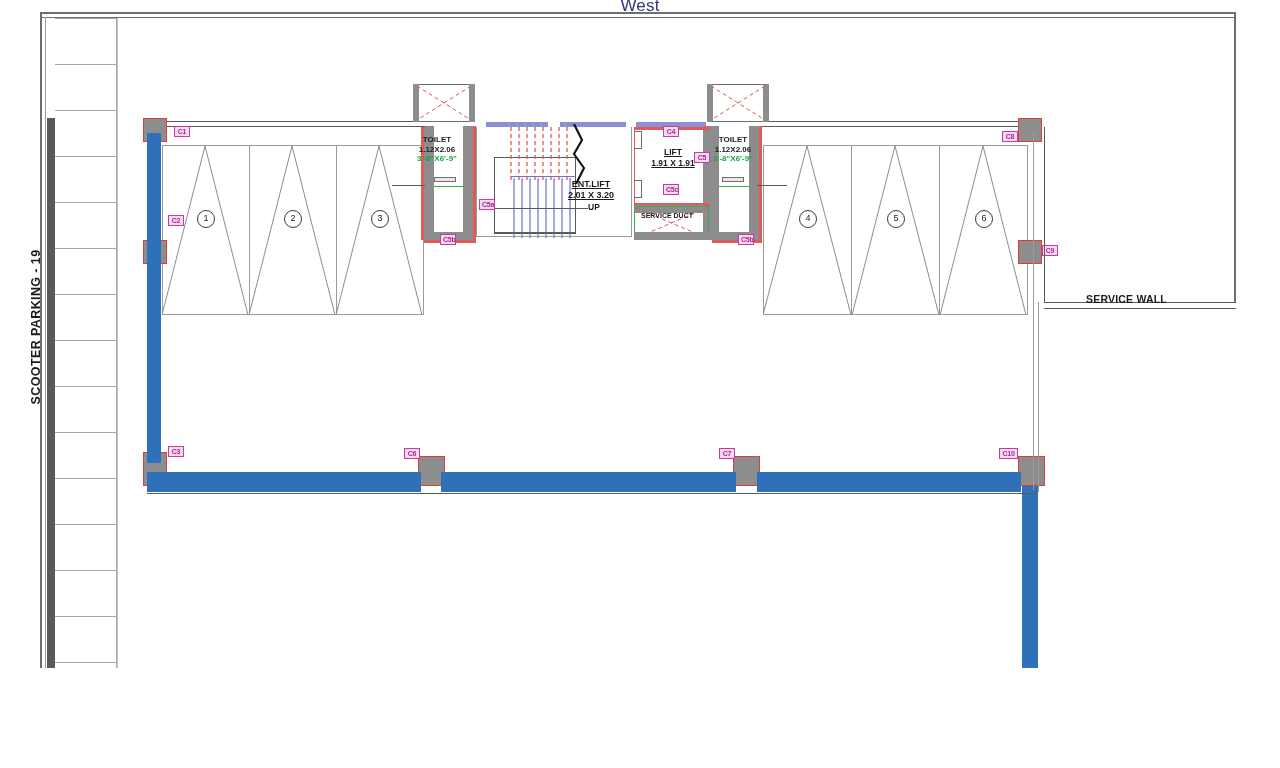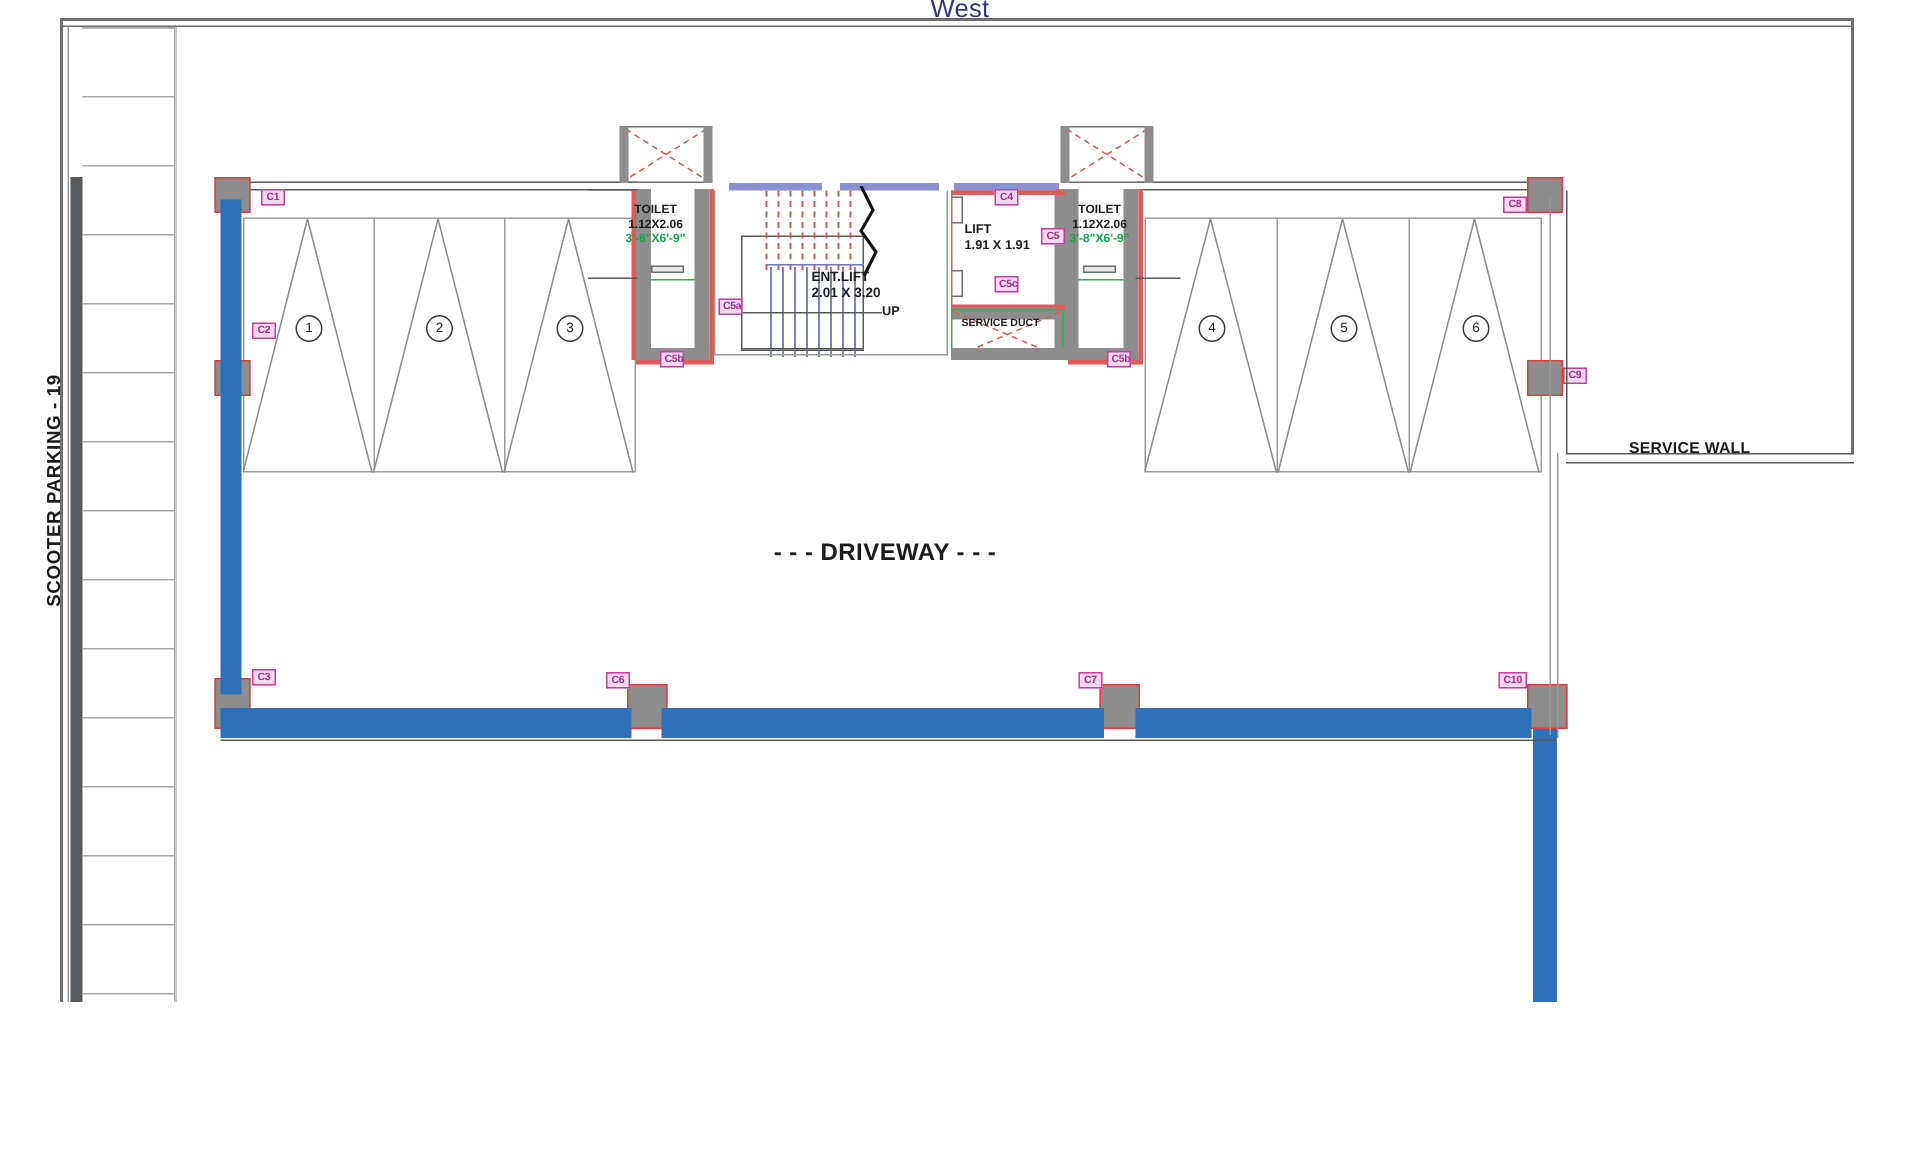--- a/index.html
+++ b/index.html
@@ -153,23 +153,24 @@
     white-space: nowrap;
   }
   .room-text .imp { color: #15a84a; font-weight: 600; }
   .room-text .met { color: #1b1b1b; }
 
   .lobby-text {
     position: absolute;
     font-size: 9px;
     line-height: 11px;
     color: #1b1b1b;
-    text-align: left;
+    text-align: center;
     font-weight: 600;
     white-space: nowrap;
+    text-decoration: underline;
   }
   .duct-text {
     position: absolute;
     font-size: 7px;
     color: #1b1b1b;
     font-weight: 700;
     white-space: nowrap;
   }
   .up-text {
     position: absolute;
@@ -470,21 +471,20 @@
 
   <div class="hline" style="left:147px; top:493px; width:890px;"></div>
   <div class="vline-thin" style="left:1038px; top:302px; height:190px;"></div>
   <div class="vline-thin" style="left:1033px; top:132px; height:358px;"></div>
   <div class="vline" style="left:1044px; top:127px; height:175px;"></div>
 
   <div class="hline" style="left:1044px; top:302px; width:192px;"></div>
   <div class="hline" style="left:1044px; top:308px; width:192px;"></div>
   <div id="parapet-label">SERVICE WALL</div>
 
-  <div id="driveway-label">- - - DRIVEWAY - - -</div>
 
 
   <svg id="green-arrow" viewBox="0 0 140 92">
     <path d="M2 90 Q 60 88 88 16" fill="none" stroke="#6cbf5a" stroke-width="2.2"></path>
     <path d="M88 16 L 80 34 M88 16 L 99 32" fill="none" stroke="#6cbf5a" stroke-width="2.2"></path>
   </svg>
 
   <svg id="gate-arrow" viewBox="0 0 26 30">
     <path d="M13 0 L26 30 L13 21 L0 30 Z" fill="#111111"></path>
   </svg>

